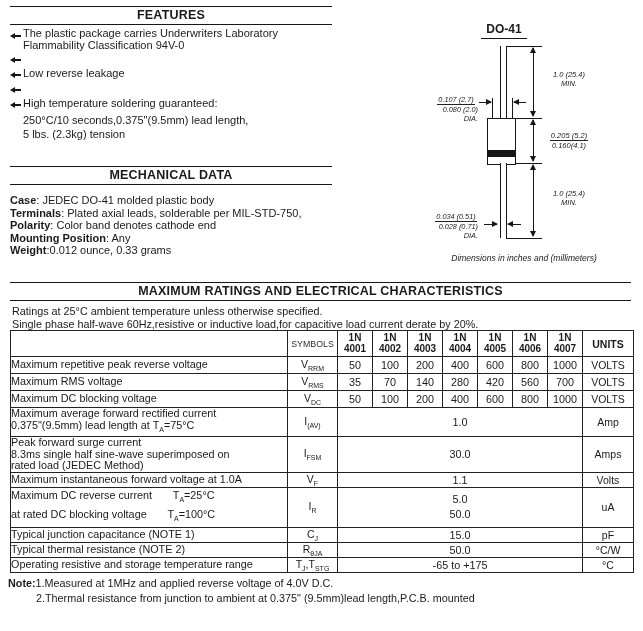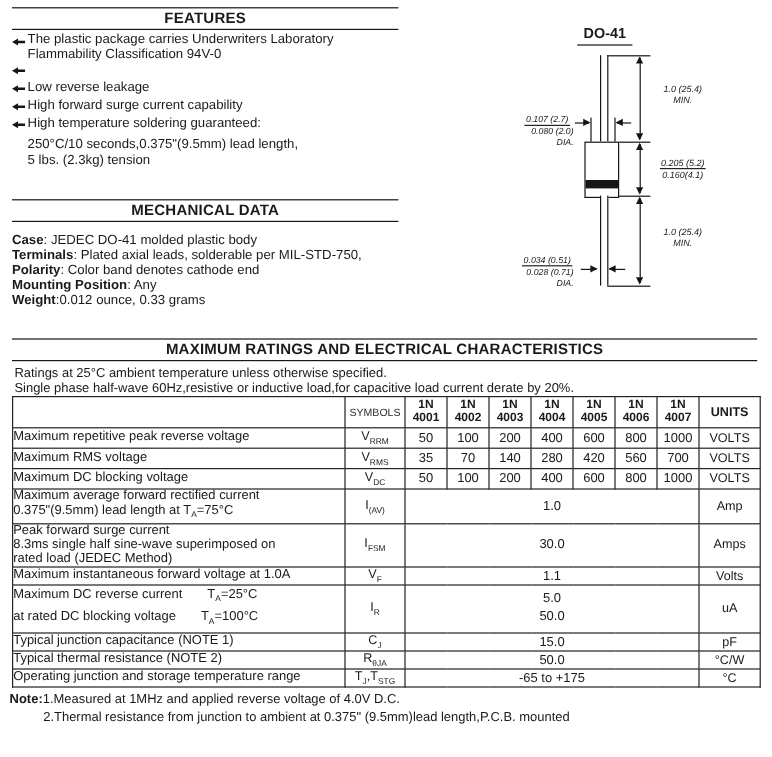--- a/index.html
+++ b/index.html
@@ -91,21 +91,20 @@
       <div class="feature-item">
         <span class="bull"><svg width="11" height="8" viewBox="0 0 12 8">
             <path d="M0 4 L5.5 0.8 V2.9 H12 V5.1 H5.5 V7.2 Z" fill="#161616"></path>
           </svg></span>
         <span>Low reverse leakage</span>
       </div>
       <div class="feature-item">
         <span class="bull"><svg width="11" height="8" viewBox="0 0 12 8">
             <path d="M0 4 L5.5 0.8 V2.9 H12 V5.1 H5.5 V7.2 Z" fill="#161616"></path>
           </svg></span>
-        <span>High forward surge current capability</span>
       </div>
       <div class="feature-item">
         <span class="bull"><svg width="11" height="8" viewBox="0 0 12 8">
             <path d="M0 4 L5.5 0.8 V2.9 H12 V5.1 H5.5 V7.2 Z" fill="#161616"></path>
           </svg></span>
         <span>High temperature soldering guaranteed:</span>
       </div>
     </div>
   <div class="features-cont">
     <div>250°C/10 seconds,0.375"(9.5mm) lead length,</div>
@@ -167,20 +166,21 @@
     <div class="ar ar-l" style="left:114px;top:92px;width:12px;"></div>
 
     <div class="dimlab-l" style="left:34px;top:202px;">
       <div class="fr-top">0.034 (0.51)</div>
       <div>0.028 (0.71)</div>
       <div>DIA.</div>
     </div>
     <div class="ar ar-r" style="left:84px;top:214px;width:13px;"></div>
     <div class="ar ar-l" style="left:108px;top:214px;width:13px;"></div>
 
+    <div class="pkg-caption">Dimensions in inches and (millimeters)</div>
   </div>
 
   <div class="sec-head banner">
     <span>MAXIMUM RATINGS AND ELECTRICAL CHARACTERISTICS</span>
   </div>
   <div class="intro">
     <div>Ratings at 25°C ambient temperature unless otherwise specified.</div>
     <div>Single phase half-wave 60Hz,resistive or inductive load,for capacitive load current derate by 20%.</div>
   </div>
 
@@ -297,21 +297,21 @@
           <td class="val" colspan="7" style="">15.0</td>
           <td class="unit">pF</td>
         </tr>
         <tr style="height:15px">
           <td class="desc" style="">Typical thermal resistance (NOTE 2)</td>
           <td class="sym">R<sub>θJA</sub></td>
           <td class="val" colspan="7" style="">50.0</td>
           <td class="unit">°C/W</td>
         </tr>
         <tr style="height:15px">
-          <td class="desc" style="">Operating junction and storage temperature range</td>
+          <td class="desc" style="">Operating resistive and storage temperature range</td>
           <td class="sym">T<sub>J</sub>,T<sub>STG</sub></td>
           <td class="val" colspan="7" style="">-65 to +175</td>
           <td class="unit">°C</td>
         </tr>
       </tbody>
     </table>
 
   <div class="notes">
     <div><b>Note:</b><span>1.Measured at 1MHz and applied reverse voltage of 4.0V D.C.</span></div>
     <div class="n2">2.Thermal resistance from junction to ambient  at 0.375"  (9.5mm)lead length,P.C.B. mounted</div>

